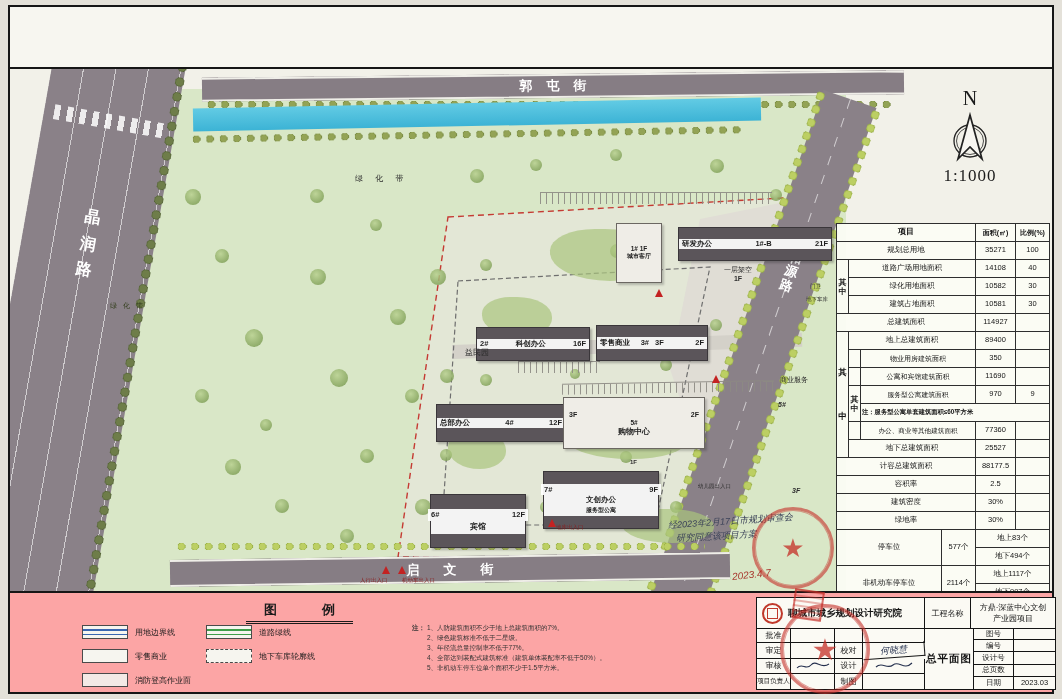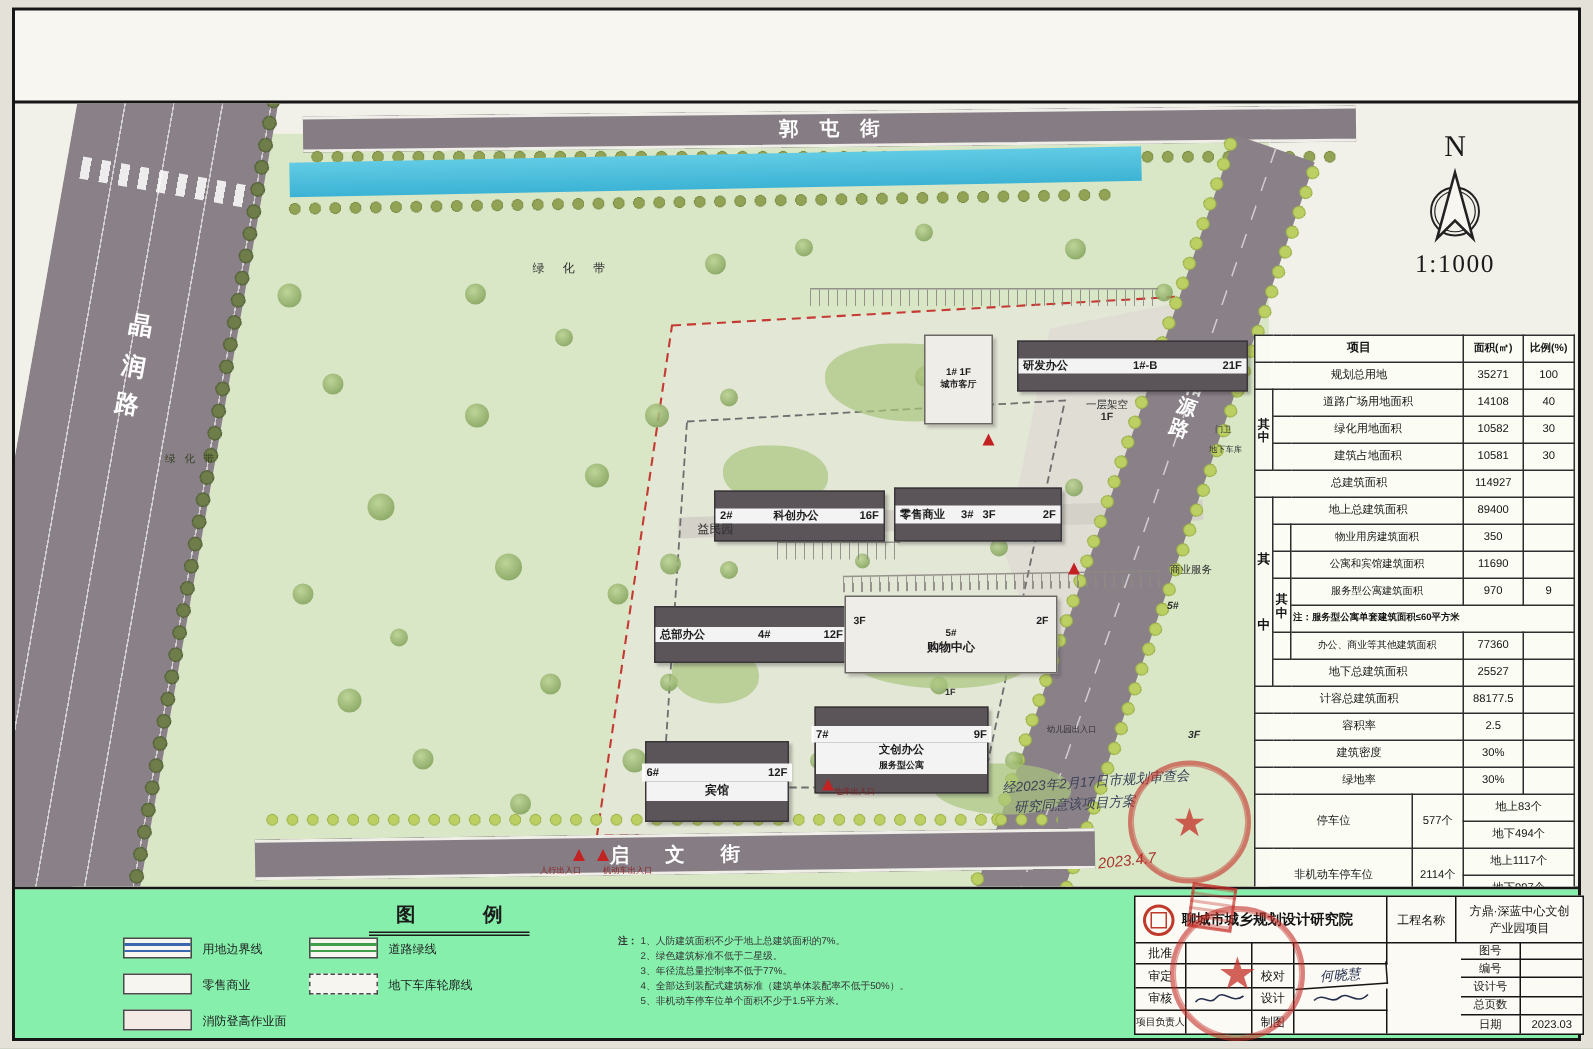--- a/index.html
+++ b/index.html
@@ -49,21 +49,21 @@
   
   .ttl{position:absolute;left:826px;top:136px;width:214px;text-align:center;font-weight:bold;font-size:10.5px;letter-spacing:2px;color:#141414;}
   .itable{position:absolute;left:826px;top:154px;width:214px;border-collapse:collapse;background:rgba(251,252,244,.94);font-size:7.5px;color:#141414;table-layout:fixed;}
   .itable td{border:1px solid #2e2e2e;height:17px;text-align:center;padding:0 1px;line-height:1.1;overflow:hidden;}
   .itable .hd{font-weight:bold;font-size:8px;}
   .itable .num{font-size:7.5px;}
   .itable .noteln{font-size:6.3px;text-align:left;white-space:nowrap;font-weight:bold;}
   .vqz span{display:block;line-height:9px;font-size:8px;font-weight:bold;}
   .vbig{display:flex;flex-direction:column;align-items:center;justify-content:center;gap:34px;font-size:8.5px;font-weight:bold;}
   
-  .bottom{position:absolute;left:0;right:0;bottom:0;height:99px;background:#86efac;}
+  .bottom{position:absolute;left:0;right:0;bottom:0;height:99px;background:#fca5a5;}
   .lg-title{position:absolute;left:236px;top:8px;font-weight:bold;font-size:13px;letter-spacing:16px;text-indent:16px;color:#1b1b1b;border-bottom:3px double #1b1b1b;padding:0 2px 2px 2px;}
   .lg-item{position:absolute;display:flex;align-items:center;gap:7px;font-size:8px;color:#1b1b1b;}
   .sw{width:44px;height:12px;border:1px solid #4a4a4a;background:#f6f5ef;flex:0 0 auto;}
   .sw.boundary{background:linear-gradient(#f6f5ef 0 3px,#3a66b0 3px 4.5px,#f6f5ef 4.5px 7.5px,#3a66b0 7.5px 9px,#f6f5ef 9px 12px);}
   .sw.roadgreen{background:linear-gradient(#f6f5ef 0 3px,#3f9e4a 3px 4.5px,#f6f5ef 4.5px 7.5px,#3f9e4a 7.5px 9px,#f6f5ef 9px 12px);}
   .sw.garage{border-style:dashed;}
   .sw.fire{background:#f3eae6;}
   .notes{position:absolute;left:402px;top:30px;display:flex;font-size:6.5px;color:#333;line-height:10px;}
   .notes .pfx{font-weight:bold;margin-right:2px;}
   
@@ -472,20 +472,21 @@
             <div>
               <svg width="40" height="12" viewBox="0 0 40 12">
                 <path d="M2 7 C8 1 13 10 19 5 S30 11 38 3" fill="none" stroke="#25304e" stroke-width="1.1"></path>
               </svg>
             </div>
           <div class="smalltxt">项目负责人</div>
             <div></div>
             <div>制图</div>
             <div></div>
         </div>
+        <div class="ccell">总平面图</div>
         <div class="rgrid">
           <div>图号</div>
             <div></div>
           <div>编号</div>
             <div></div>
           <div>设计号</div>
             <div></div>
           <div>总页数</div>
             <div></div>
           <div>日期</div>

